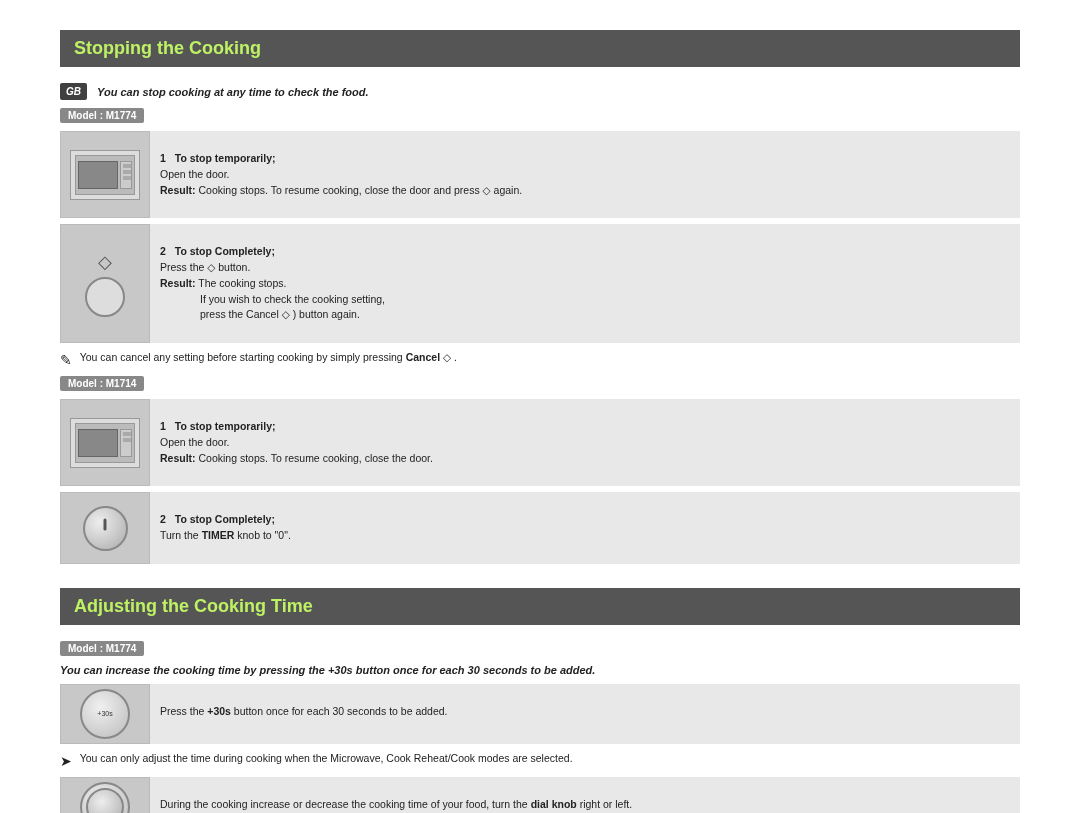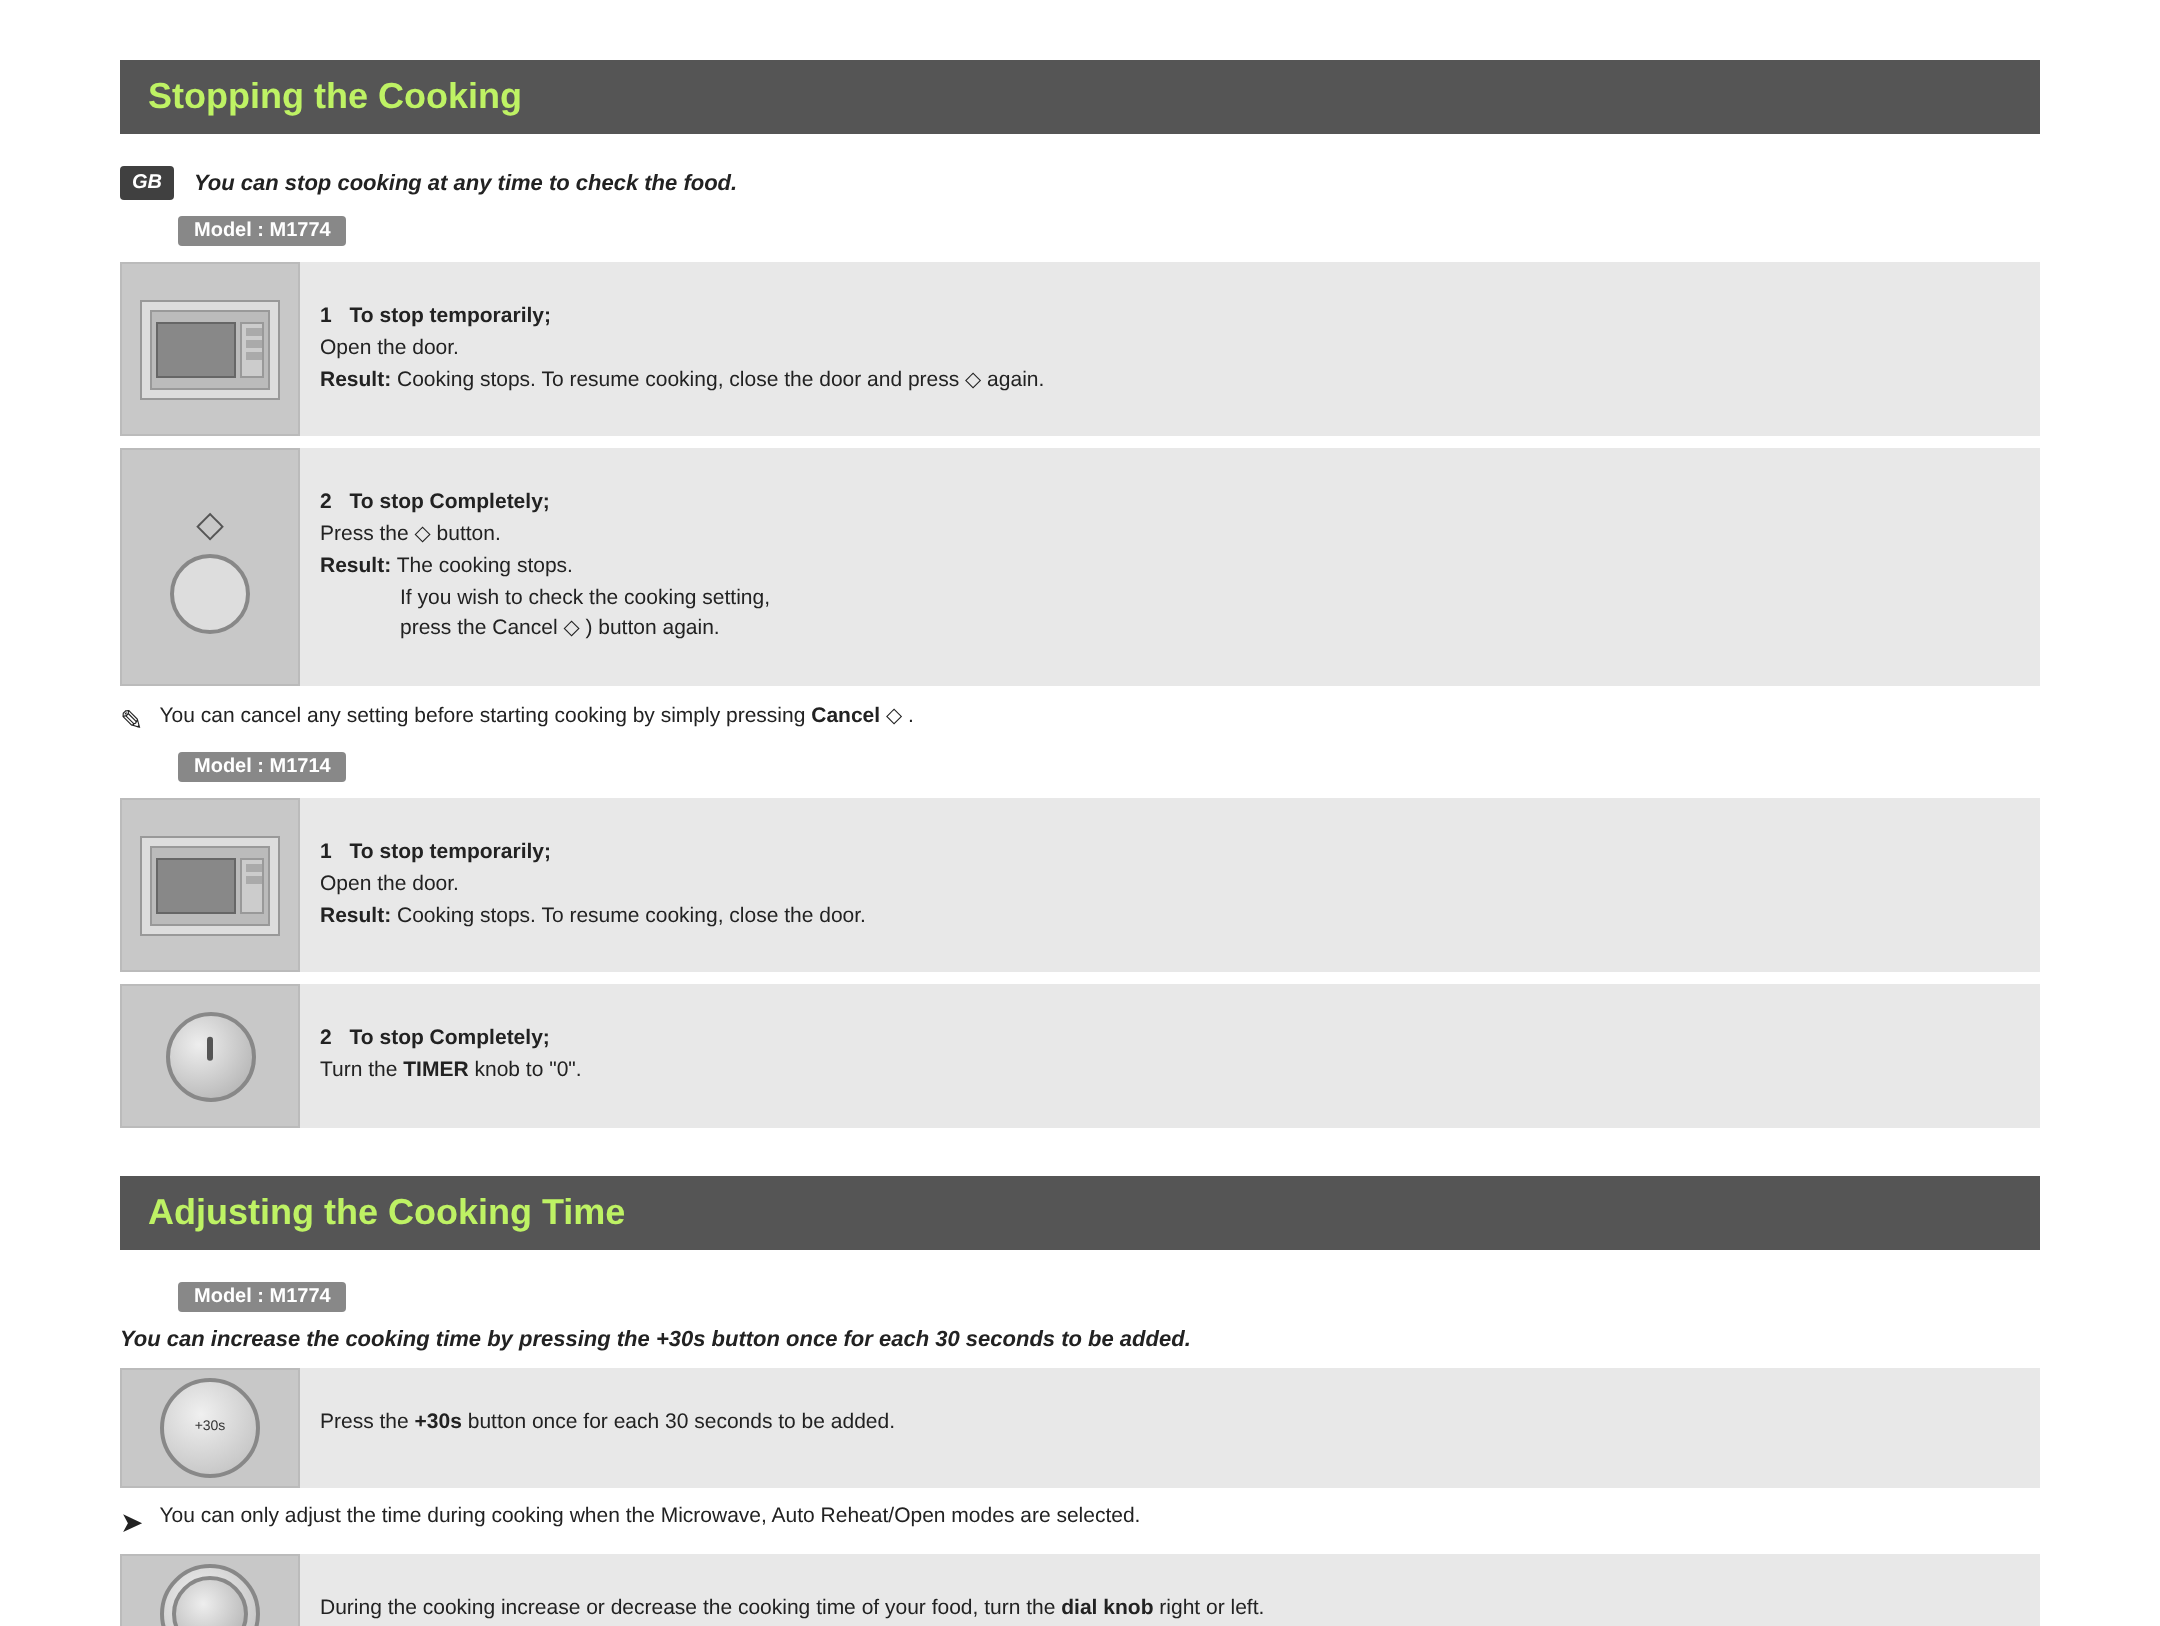--- a/index.html
+++ b/index.html
@@ -41,21 +41,20 @@
     }
     .model-badge {
       display: inline-block;
       background: #888;
       color: #fff;
       font-size: 10px;
       font-weight: bold;
       padding: 2px 8px;
       border-radius: 2px;
       margin-bottom: 8px;
-      margin-left: 29px;
     }
     .instruction-block {
       display: flex;
       align-items: stretch;
       margin-bottom: 6px;
       background: #e8e8e8;
     }
     .instruction-image {
       width: 90px;
       min-height: 60px;
@@ -279,21 +278,21 @@
       </div>
     </div>
     <div class="instruction-content">
       <span>Press the <strong>+30s</strong> button once for each 30 seconds to be added.</span>
     </div>
   </div>
 
   
   <div class="note-line">
     <span class="arrow-icon">➤</span>
-    <span>You can only adjust the time during cooking when the Microwave, Auto Reheat/Open modes are selected.</span>
+    <span>You can only adjust the time during cooking when the Microwave, Cook Reheat/Cook modes are selected.</span>
   </div>
 
   
   <div class="instruction-block">
     <div class="instruction-image">
       <div class="img-dial">
         <div style="width:38px;height:38px;border-radius:50%;background:radial-gradient(circle at 40% 35%, #eee, #aaa);border:2px solid #888;display:flex;align-items:center;justify-content:center;position:relative;">
           <div style="position:absolute;bottom:4px;font-size:6px;color:#444;">◁ ▷</div>
         </div>
       </div>

